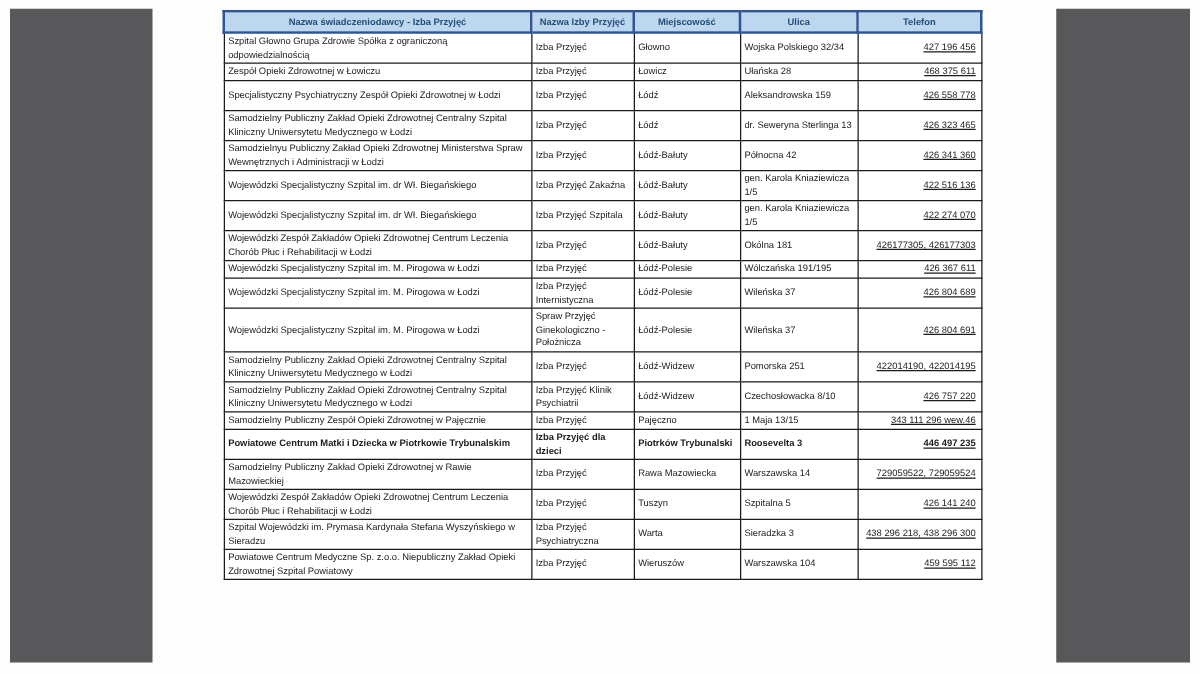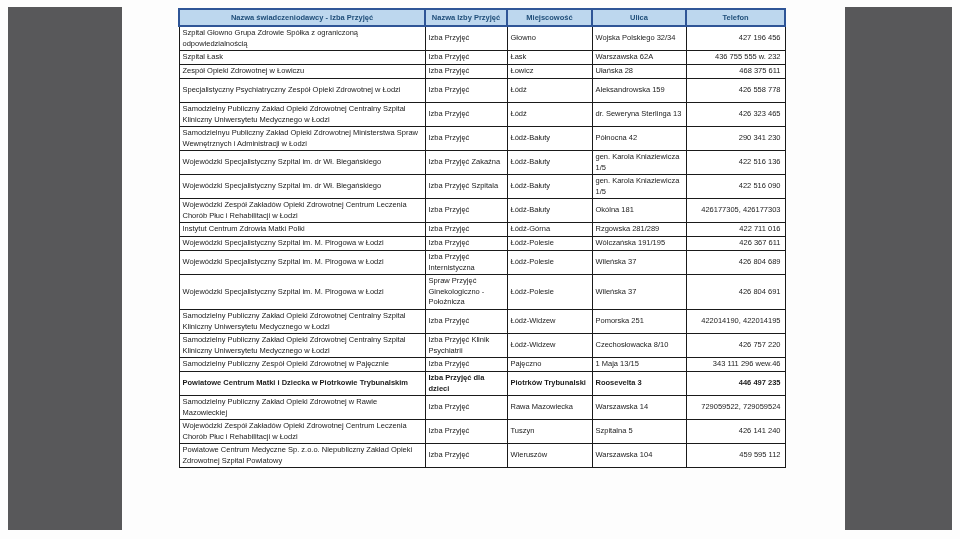--- a/index.html
+++ b/index.html
@@ -56,21 +56,21 @@
   }
   td {
     border: 1px solid #1a1a1a;
     padding: 1px 3px;
     vertical-align: middle;
     line-height: 1.4;
     height: 11px;
     word-wrap: break-word;
     overflow: hidden;
   }
-  td.phone { text-align: right; padding-right: 4px; }
+  td.phone { text-align: right; padding-right: 4px; text-decoration: underline; }
   tr.tall td { height: 21px; }
   tr.xtall td { height: 32px; }
   tr.bold td { font-weight: bold; }
 </style>
 </head>
 <body>
 
 <div class="stage">
   <div class="side-bar left"></div>
   <div class="side-bar right"></div>
@@ -95,27 +95,20 @@
       </thead>
       <tbody id="table-body">
           <tr class="tall">
             <td>Szpital Głowno Grupa Zdrowie Spółka z ograniczoną odpowiedzialnością</td>
             <td>Izba Przyjęć</td>
             <td>Głowno</td>
             <td>Wojska Polskiego 32/34</td>
             <td class="phone">427 196 456</td>
           </tr>
           <tr>
-            <td>Szpital Łask</td>
-            <td>Izba Przyjęć</td>
-            <td>Łask</td>
-            <td>Warszawska 62A</td>
-            <td class="phone">436 755 555 w. 232</td>
-          </tr>
-          <tr>
             <td>Zespół Opieki Zdrowotnej w Łowiczu</td>
             <td>Izba Przyjęć</td>
             <td>Łowicz</td>
             <td>Ułańska 28</td>
             <td class="phone">468 375 611</td>
           </tr>
           <tr class="tall">
             <td>Specjalistyczny Psychiatryczny Zespół Opieki Zdrowotnej w Łodzi</td>
             <td>Izba Przyjęć</td>
             <td>Łódź</td>
@@ -127,49 +120,42 @@
             <td>Izba Przyjęć</td>
             <td>Łódź</td>
             <td>dr. Seweryna Sterlinga 13</td>
             <td class="phone">426 323 465</td>
           </tr>
           <tr class="tall">
             <td>Samodzielnyu Publiczny Zakład Opieki Zdrowotnej Ministerstwa Spraw Wewnętrznych i Administracji w Łodzi</td>
             <td>Izba Przyjęć</td>
             <td>Łódź-Bałuty</td>
             <td>Północna 42</td>
-            <td class="phone">290 341 230</td>
+            <td class="phone">426 341 360</td>
           </tr>
           <tr class="tall">
             <td>Wojewódzki Specjalistyczny Szpital im. dr Wł. Biegańskiego</td>
             <td>Izba Przyjęć Zakaźna</td>
             <td>Łódź-Bałuty</td>
             <td>gen. Karola Kniaziewicza 1/5</td>
             <td class="phone">422 516 136</td>
           </tr>
           <tr class="tall">
             <td>Wojewódzki Specjalistyczny Szpital im. dr Wł. Biegańskiego</td>
             <td>Izba Przyjęć Szpitala</td>
             <td>Łódź-Bałuty</td>
             <td>gen. Karola Kniaziewicza 1/5</td>
-            <td class="phone">422 516 090</td>
+            <td class="phone">422 274 070</td>
           </tr>
           <tr class="tall">
             <td>Wojewódzki Zespół Zakładów Opieki Zdrowotnej Centrum Leczenia Chorób Płuc i Rehabilitacji w Łodzi</td>
             <td>Izba Przyjęć</td>
             <td>Łódź-Bałuty</td>
             <td>Okólna 181</td>
             <td class="phone">426177305, 426177303</td>
-          </tr>
-          <tr>
-            <td>Instytut Centrum Zdrowia Matki Polki</td>
-            <td>Izba Przyjęć</td>
-            <td>Łódź-Górna</td>
-            <td>Rzgowska 281/289</td>
-            <td class="phone">422 711 016</td>
           </tr>
           <tr>
             <td>Wojewódzki Specjalistyczny Szpital im. M. Pirogowa w Łodzi</td>
             <td>Izba Przyjęć</td>
             <td>Łódź-Polesie</td>
             <td>Wólczańska 191/195</td>
             <td class="phone">426 367 611</td>
           </tr>
           <tr class="tall">
             <td>Wojewódzki Specjalistyczny Szpital im. M. Pirogowa w Łodzi</td>
@@ -221,20 +207,27 @@
             <td class="phone">729059522, 729059524</td>
           </tr>
           <tr class="tall">
             <td>Wojewódzki Zespół Zakładów Opieki Zdrowotnej Centrum Leczenia Chorób Płuc i Rehabilitacji w Łodzi</td>
             <td>Izba Przyjęć</td>
             <td>Tuszyn</td>
             <td>Szpitalna 5</td>
             <td class="phone">426 141 240</td>
           </tr>
           <tr class="tall">
+            <td>Szpital Wojewódzki im. Prymasa Kardynała Stefana Wyszyńskiego w Sieradzu</td>
+            <td>Izba Przyjęć Psychiatryczna</td>
+            <td>Warta</td>
+            <td>Sieradzka 3</td>
+            <td class="phone">438 296 218, 438 296 300</td>
+          </tr>
+          <tr class="tall">
             <td>Powiatowe Centrum Medyczne Sp. z.o.o. Niepubliczny Zakład Opieki Zdrowotnej Szpital Powiatowy</td>
             <td>Izba Przyjęć</td>
             <td>Wieruszów</td>
             <td>Warszawska 104</td>
             <td class="phone">459 595 112</td>
           </tr>
         </tbody>
     </table>
   </div>
 </div>

